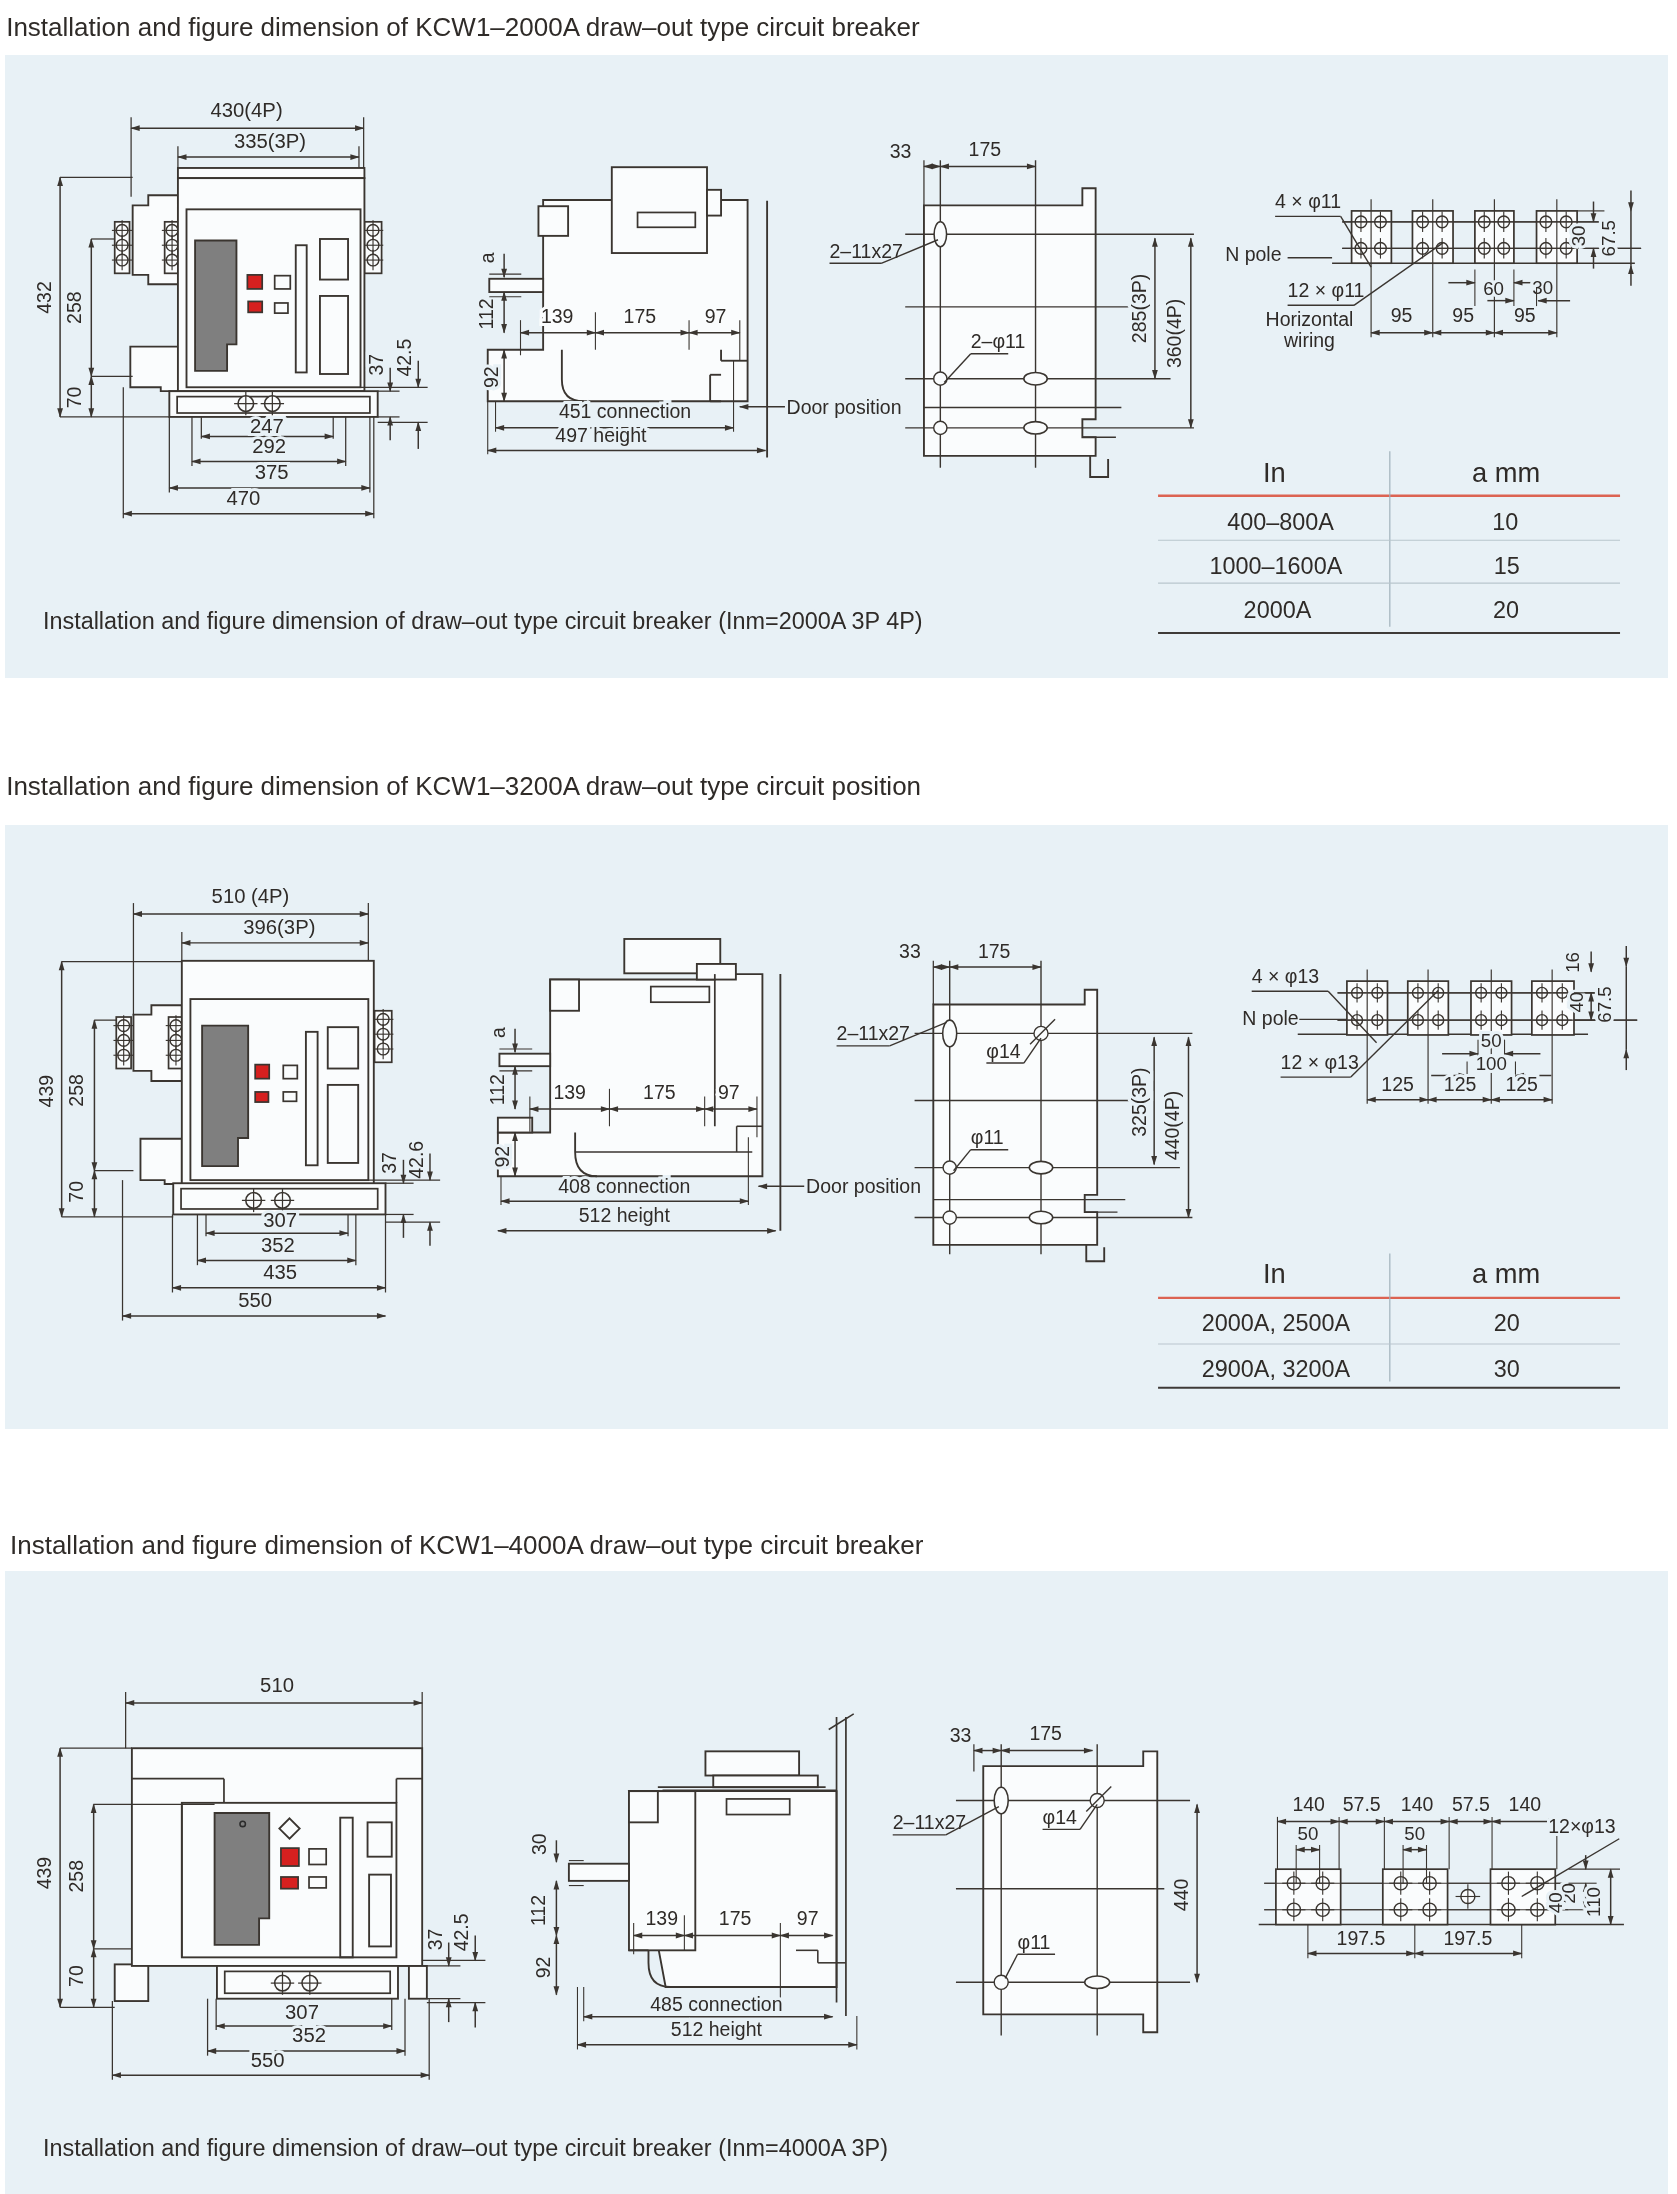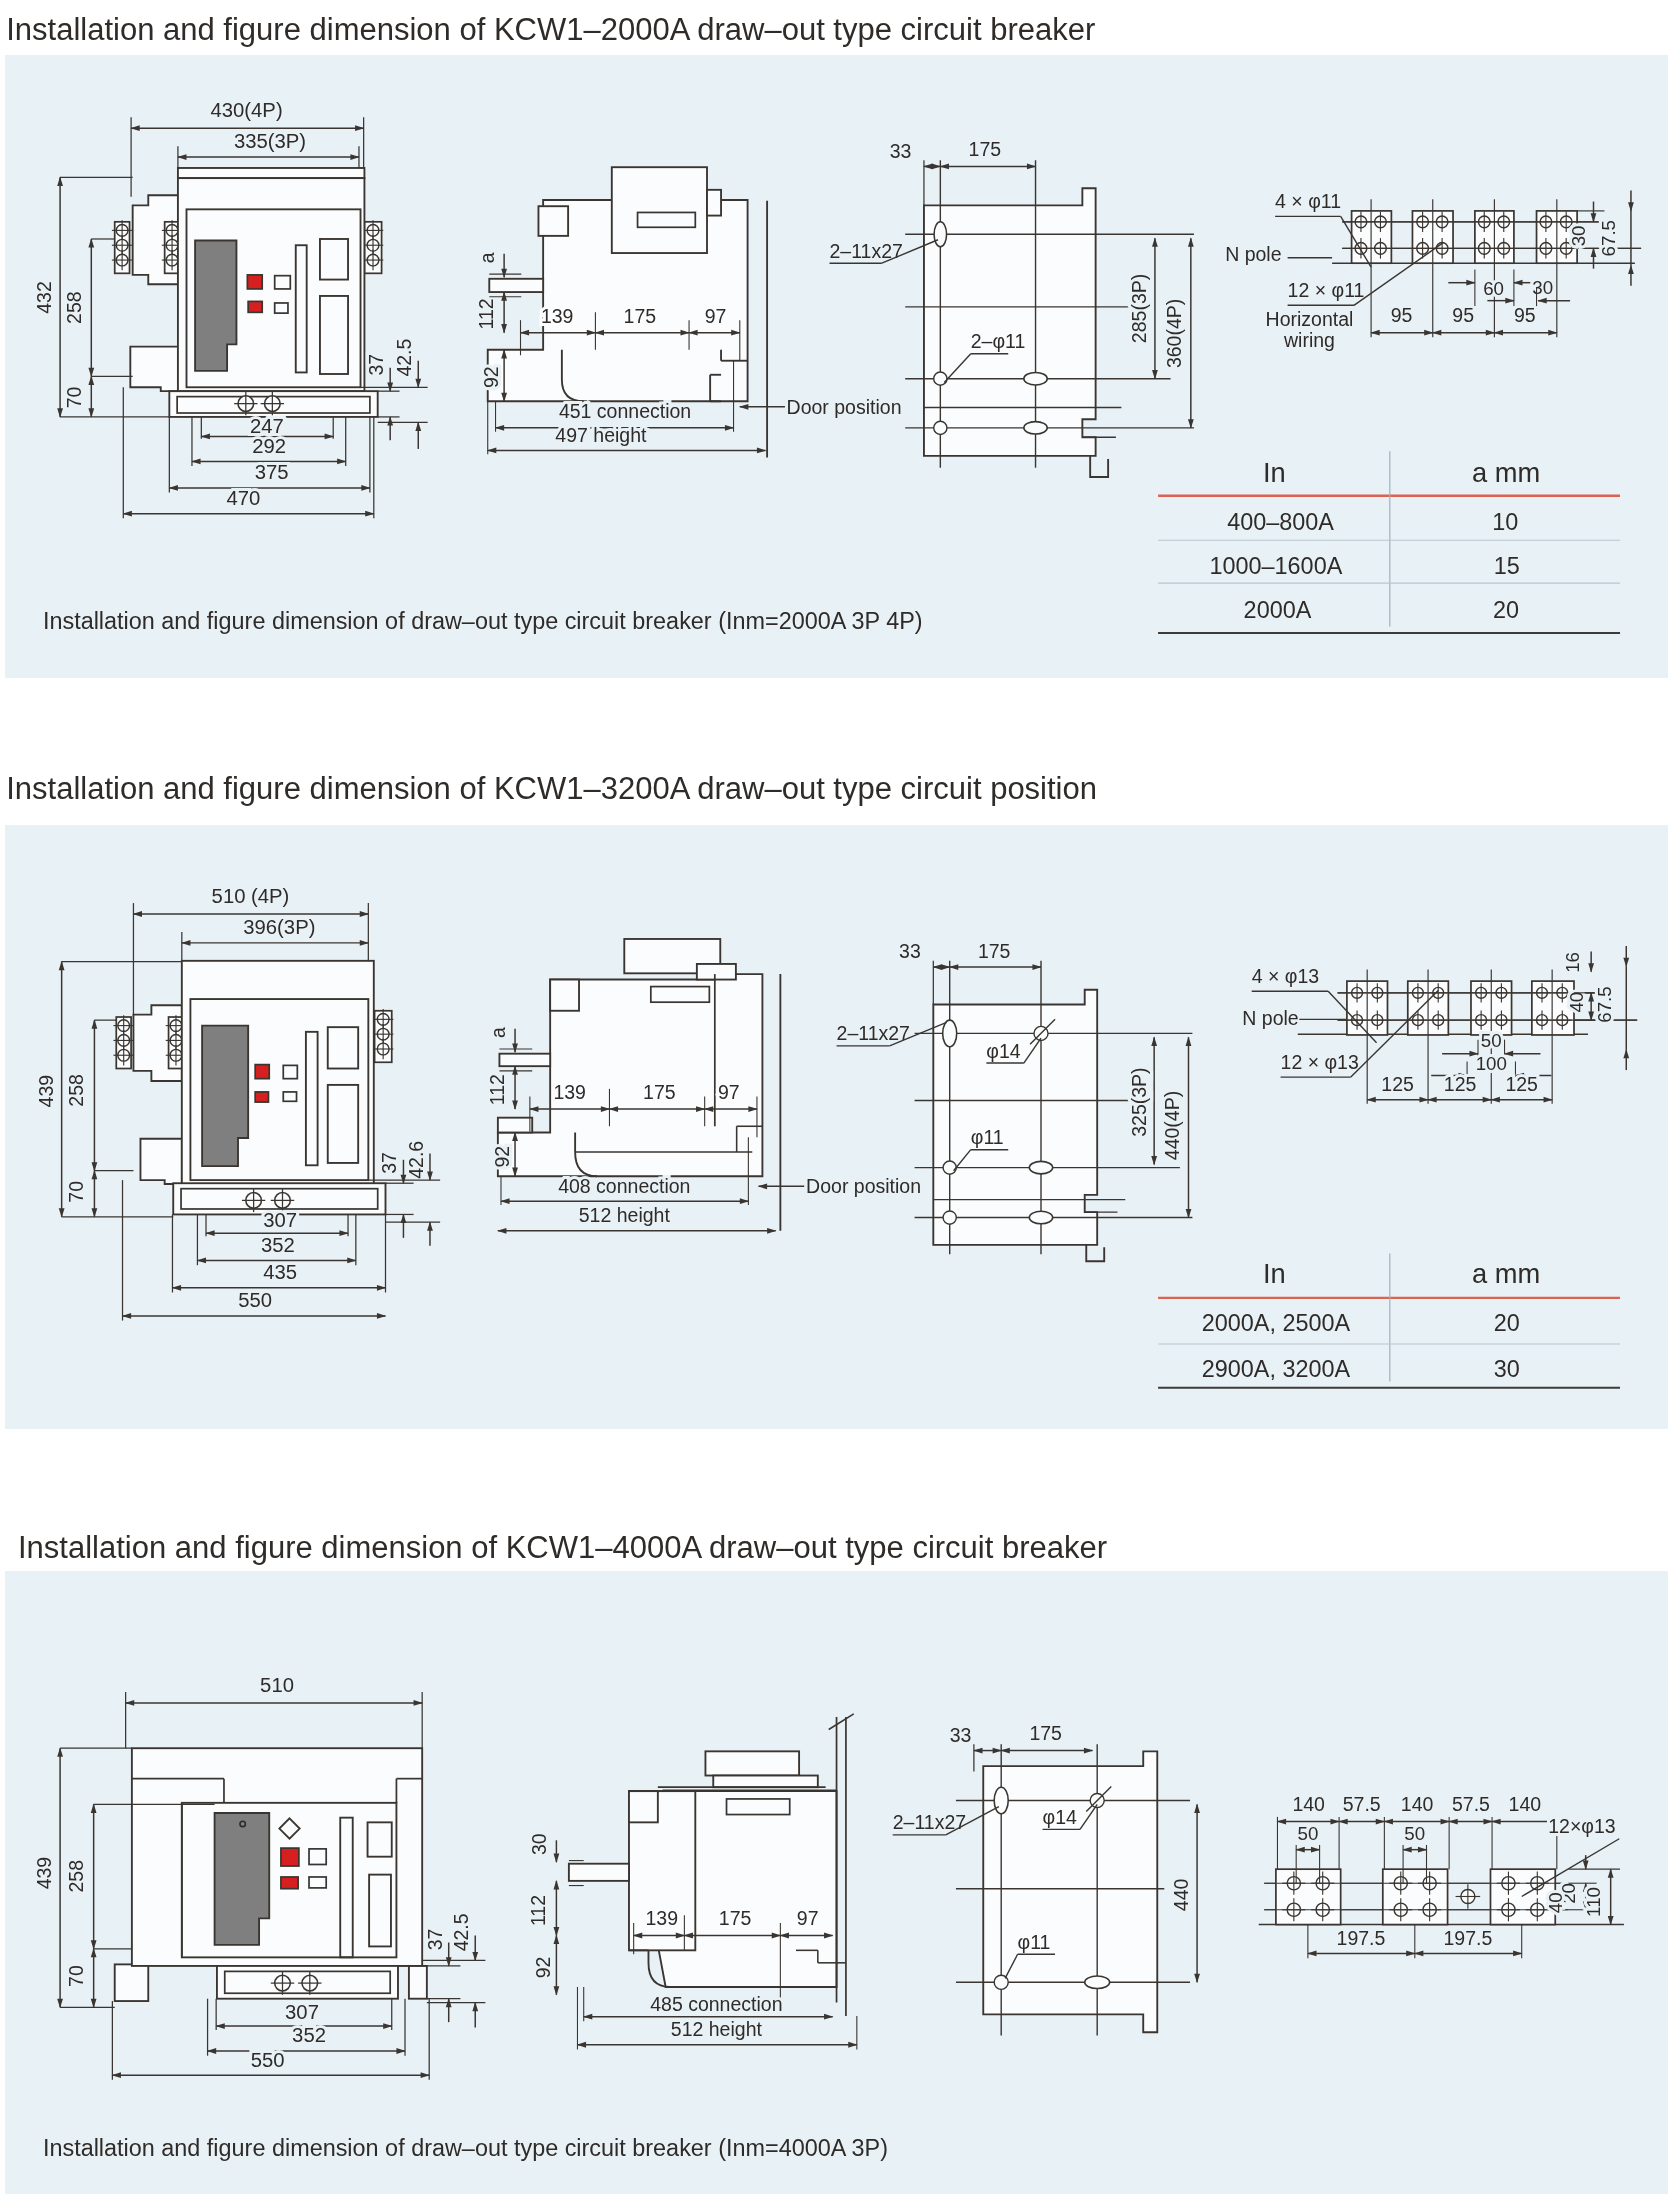--- a/index.html
+++ b/index.html
@@ -1,27 +1,27 @@
 <!DOCTYPE html>
 <html style="font-size:12.5px"><head><meta charset="utf-8"><style>
 html,body{margin:0;padding:0;background:#fff;width:1677px;height:2194px;font-family:"Liberation Sans",sans-serif;position:relative;overflow:hidden}
 .panel{position:absolute;background:#e8f1f6}
-.ttl{position:absolute;color:#2f2b28;font-size:31px;white-space:nowrap}
+.ttl{position:absolute;color:#2f2b28;font-size:26px;white-space:nowrap}
 svg.ov{position:absolute;left:0;top:0}
 </style></head><body>
 
 <div class="ttl" style="left:6.2px;top:11.7px">Installation and figure dimension of KCW1–2000A draw–out type circuit breaker</div>
 
 <div class="panel" style="left:4.7px;top:55px;width:1663px;height:623px"></div>
 
 <div class="ttl" style="left:6.2px;top:771px">Installation and figure dimension of KCW1–3200A draw–out type circuit position</div>
 
 <div class="panel" style="left:4.7px;top:825px;width:1663px;height:604px"></div>
 
-<div class="ttl" style="left:18px;top:1530px">Installation and figure dimension of KCW1–4000A draw–out type circuit breaker</div>
+<div class="ttl" style="left:10px;top:1530px">Installation and figure dimension of KCW1–4000A draw–out type circuit breaker</div>
 
 <div class="panel" style="left:4.7px;top:1571px;width:1663px;height:623px"></div>
 <svg class="ov" width="1677" height="2194" viewBox="0 0 2149 2811">
 <defs>
       <marker id="ar" viewBox="0 0 12 9" refX="11" refY="4.5" markerWidth="16" markerHeight="9" orient="auto-start-reverse" markerUnits="userSpaceOnUse">
         <path d="M0,0.8 L12,4.5 L0,8.2 z" fill="#3a3530"></path>
       </marker>
     </defs>
 
 <line x1="168" y1="164" x2="466" y2="164" stroke="#3a3530" stroke-width="1.9" marker-start="url(#ar)" marker-end="url(#ar)"></line>

